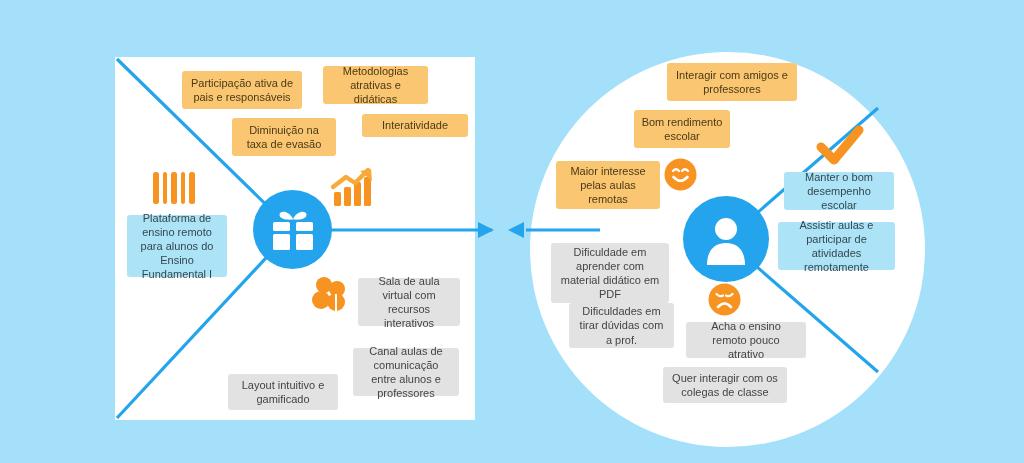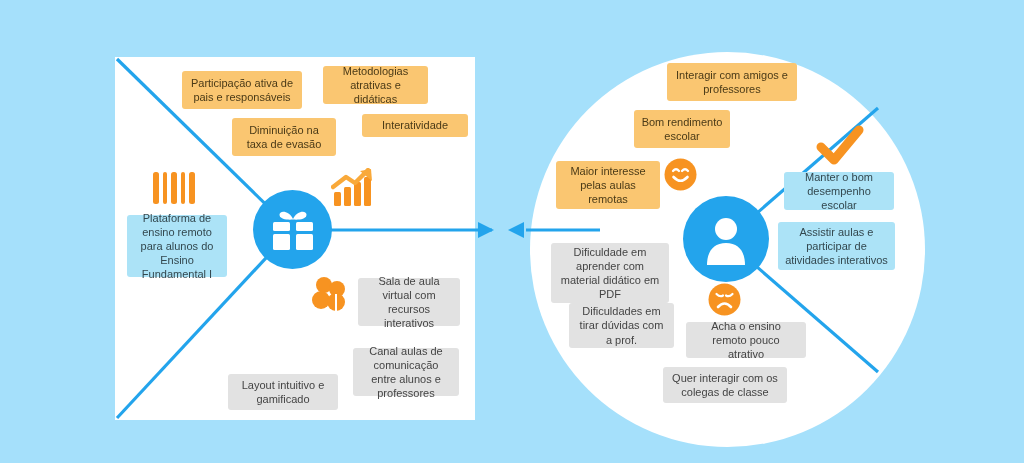--- a/index.html
+++ b/index.html
@@ -150,21 +150,21 @@
     <span>Bom rendimento escolar</span>
   </div>
   <div class="note blue" style="left:784px;top:172px;width:110px;height:38px;">
     <span>Manter o bom desempenho escolar</span>
   </div>
 
   <div class="note orange" style="left:556px;top:161px;width:104px;height:48px;">
     <span>Maior interesse pelas aulas remotas</span>
   </div>
   <div class="note blue" style="left:778px;top:222px;width:117px;height:48px;">
-    <span>Assistir aulas e participar de atividades interativos</span>
+    <span>Assistir aulas e participar de atividades remotamente</span>
   </div>
 
   <div class="note grey" style="left:551px;top:243px;width:118px;height:60px;">
     <span>Dificuldade em aprender com material didático em PDF</span>
   </div>
   <div class="note grey" style="left:569px;top:303px;width:105px;height:45px;">
     <span>Dificuldades em tirar dúvidas com a prof.</span>
   </div>
   <div class="note grey" style="left:686px;top:322px;width:120px;height:36px;">
     <span>Acha o ensino remoto pouco atrativo</span>

